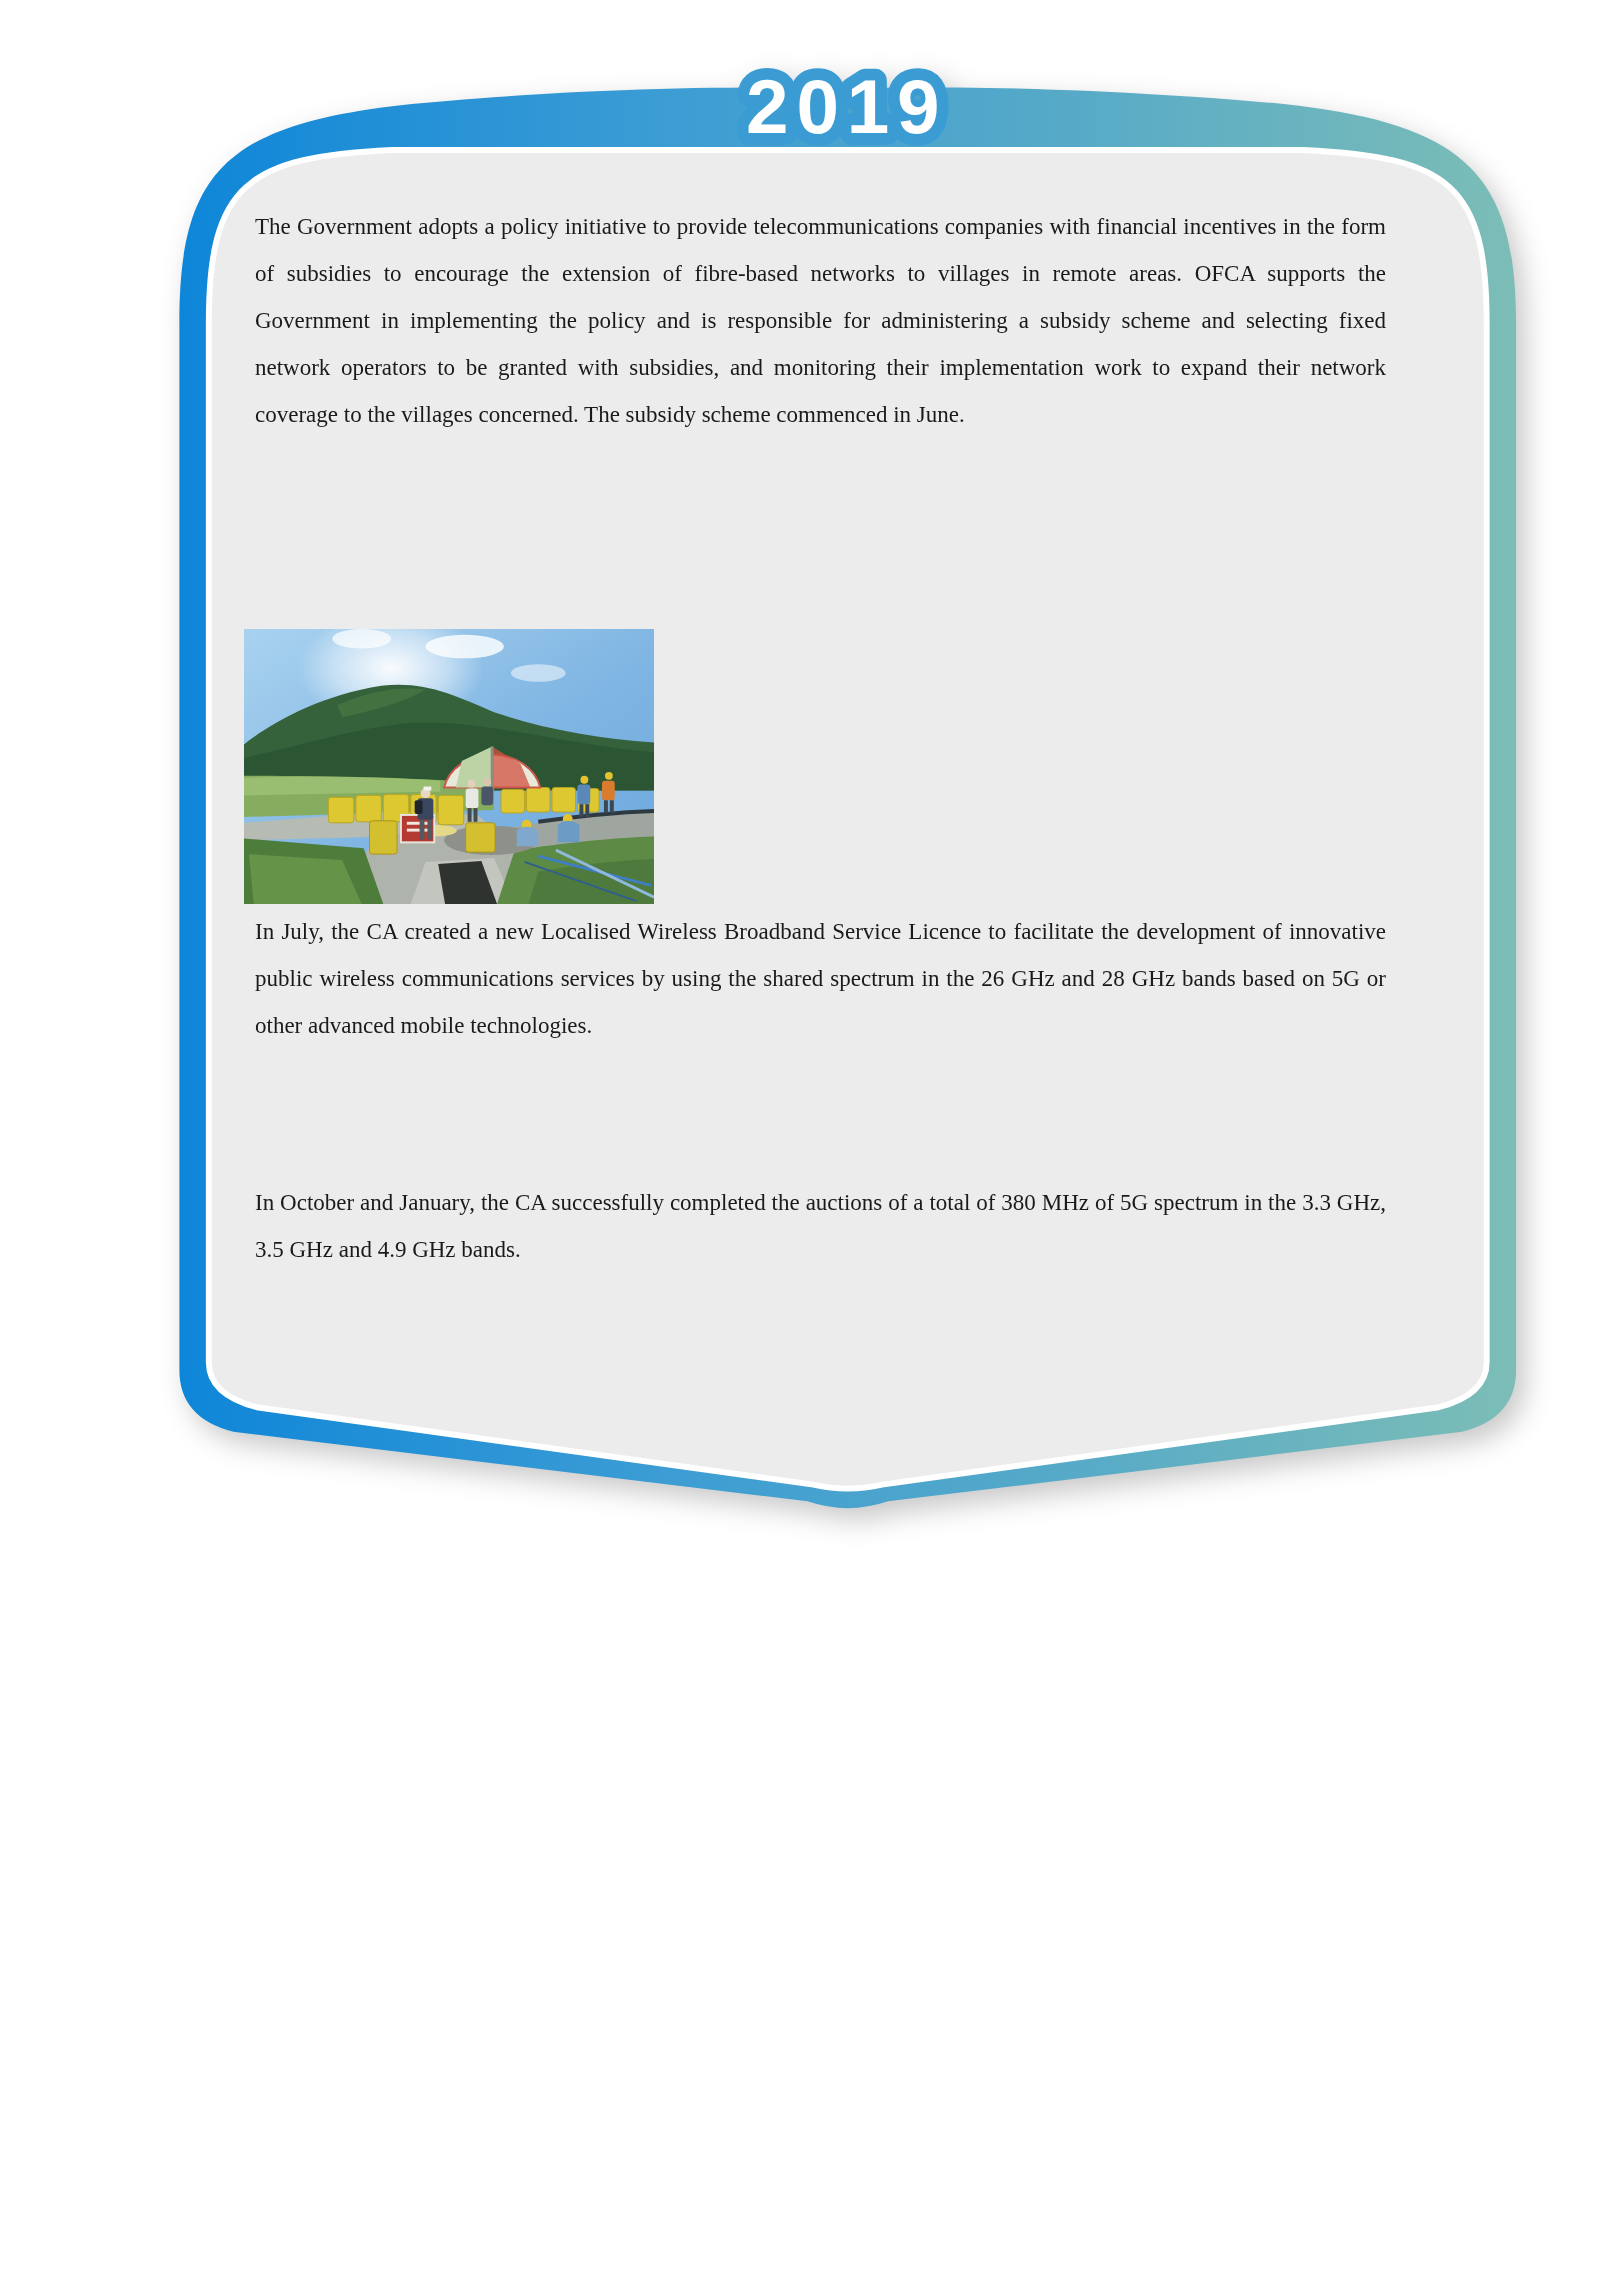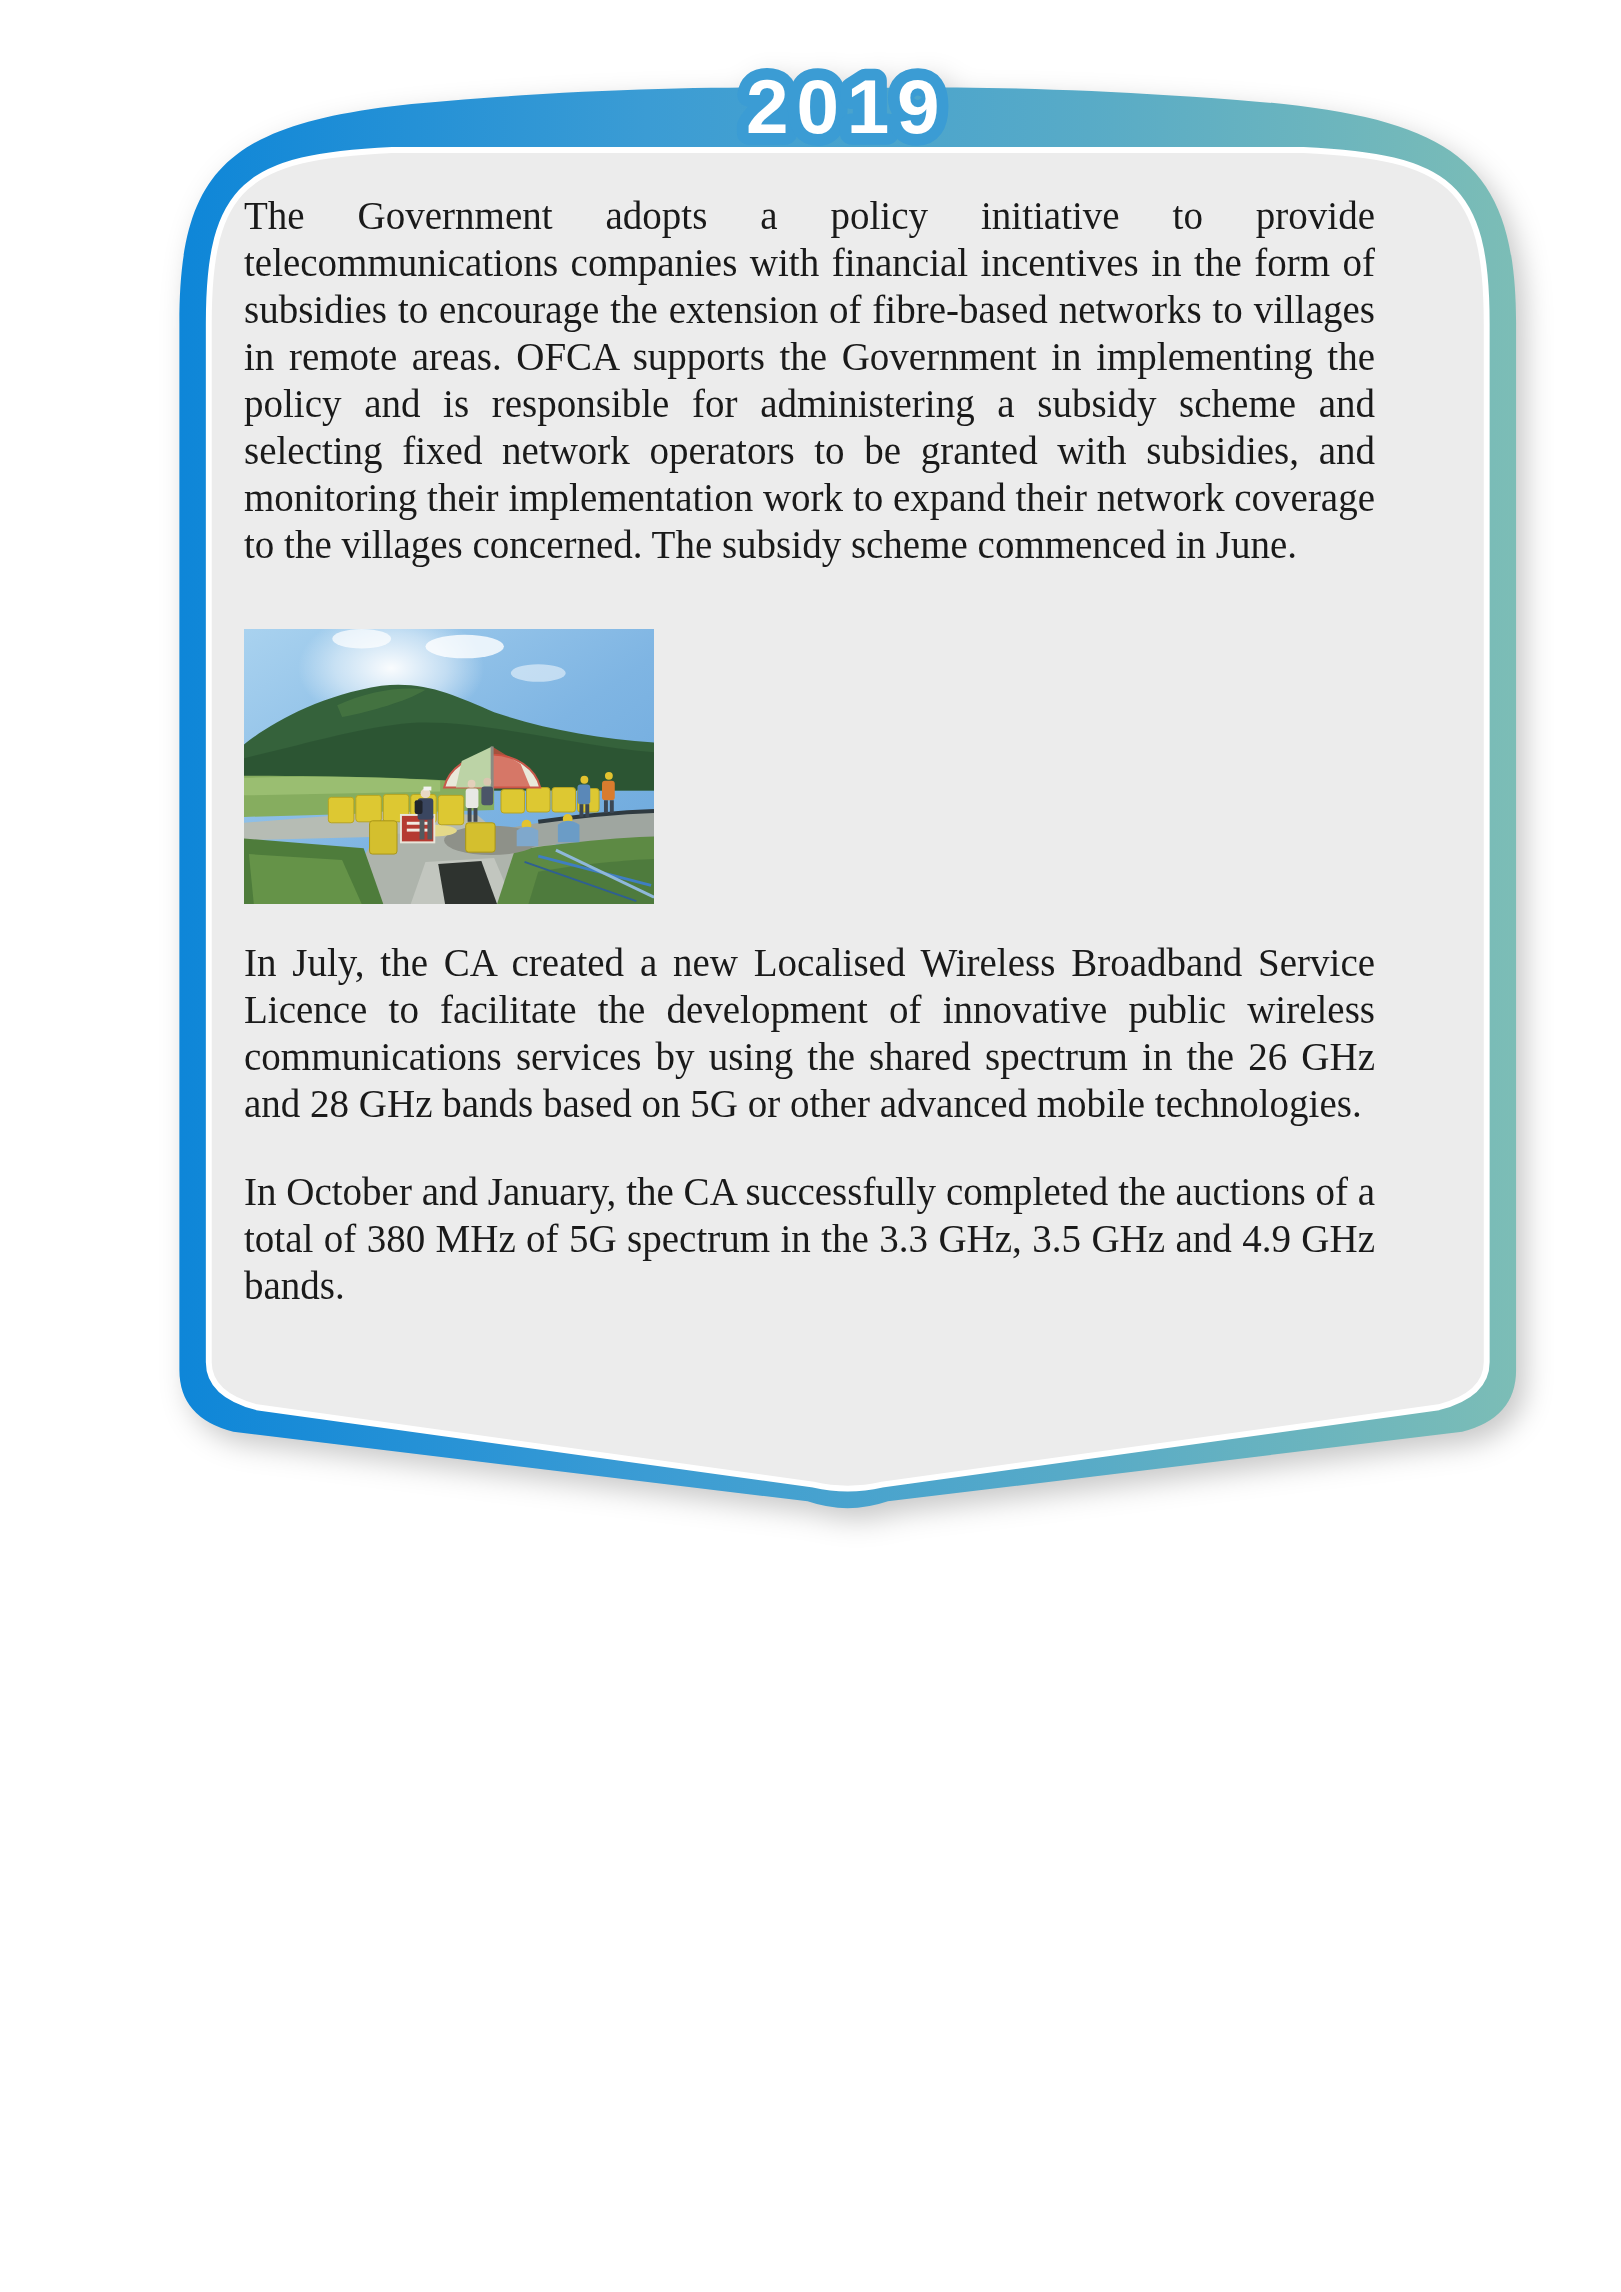--- a/index.html
+++ b/index.html
@@ -23,22 +23,22 @@
     fill:#ffffff;
     stroke:var(--accent-blue-mid,#3b9cd4);
     stroke-width:24px;
     stroke-linejoin:round;
     stroke-linecap:round;
   }
   .body-par{
     position:absolute;
     left:244px;
     width:1131px;
-    margin:0;
-    font-size:39px;
+    margin:11px;
+    font-size:23px;
     line-height:47px;
     color:var(--body-text,#1a1a1a);
     text-align:justify;
     text-justify:inter-word;
     hyphens:none;
   }
   .photo-svg{
     position:absolute;
     left:244px;top:629px;
     width:410px;height:275px;
@@ -196,18 +196,18 @@
       <path d="M 278 206 Q 288 198 300 206 L 300 222 L 278 222 Z" fill="#7fa8cc"></path>
       <circle cx="330" cy="194" r="5" fill="#e3c32f"></circle>
       <path d="M 320 200 Q 330 192 342 200 L 342 218 L 320 218 Z" fill="#6b9cc6"></path>
     </g>
 
     <line x1="300" y1="232" x2="415" y2="262" stroke="#3f7ec2" stroke-width="3"></line>
     <line x1="318" y1="226" x2="418" y2="274" stroke="#8fb8da" stroke-width="3"></line>
     <line x1="286" y1="238" x2="400" y2="278" stroke="#2f5f92" stroke-width="2"></line>
   </svg>
 
-  <p class="body-par" style="top:939px">In July, the CA created a new Localised Wireless Broadband Service Licence to facilitate the development of innovative public wireless communications services by using the shared spectrum in the 26 GHz and 28 GHz bands based on 5G or other advanced mobile technologies.</p>
+  <p class="body-par" style="top:897px">In July, the CA created a new Localised Wireless Broadband Service Licence to facilitate the development of innovative public wireless communications services by using the shared spectrum in the 26 GHz and 28 GHz bands based on 5G or other advanced mobile technologies.</p>
 
   <p class="body-par" style="top:1168px">In October and January, the CA successfully completed the auctions of a total of 380 MHz of 5G spectrum in the 3.3 GHz, 3.5 GHz and 4.9 GHz bands.</p>
 
 </div>
 
 
 </body></html>

